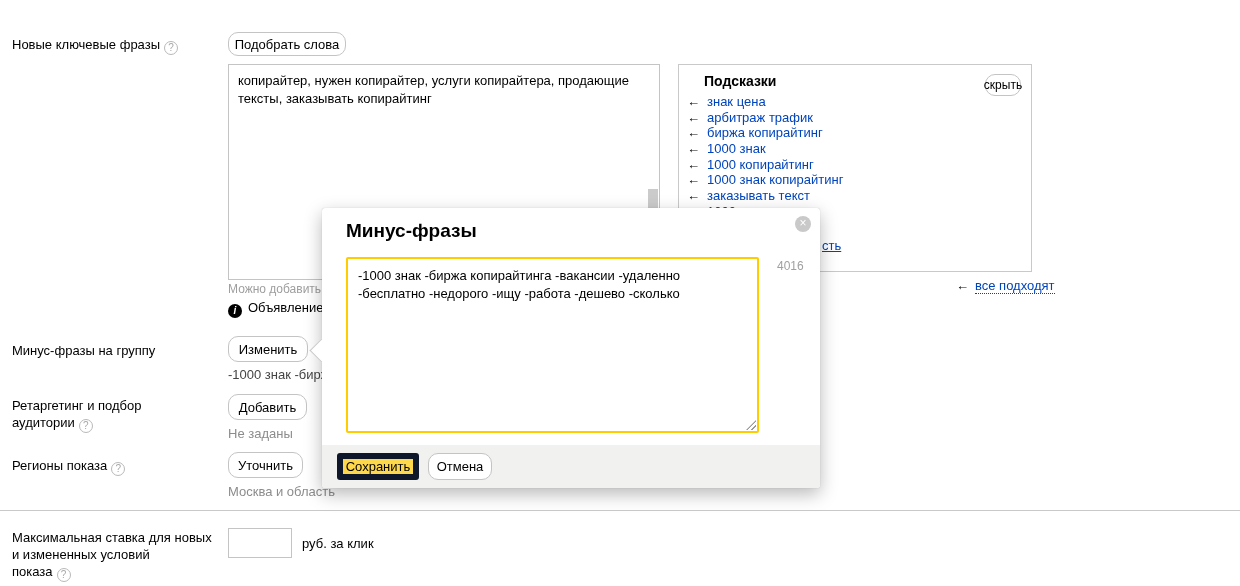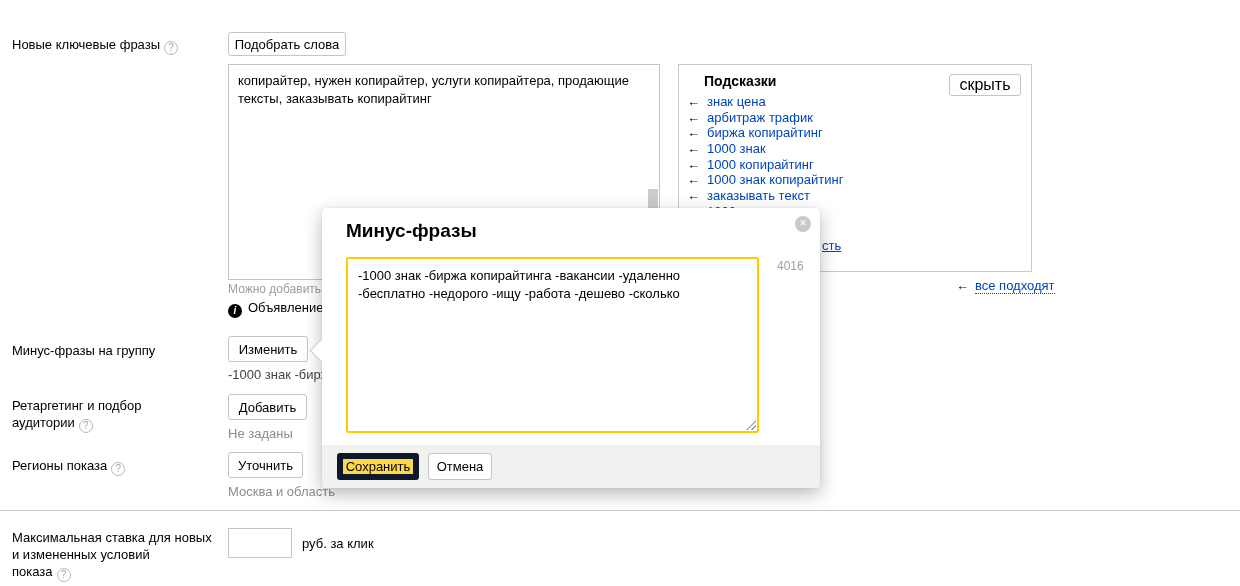--- a/index.html
+++ b/index.html
@@ -4,37 +4,37 @@
 <style>
   * { margin:0; padding:0; box-sizing:border-box; }
   html,body { background:#fff; }
   body { font-family:"Liberation Sans","DejaVu Sans",sans-serif; color:#000; }
   #app { position:relative; width:1240px; height:586px; background:#fff; overflow:hidden; }
 
   .lbl { position:absolute; font-size:13px; color:#000; line-height:17px; }
   .help { display:inline-block; width:14px; height:14px; border:1px solid #b9b9b9; border-radius:50%;
           color:#a8a8a8; font-size:10px; line-height:12px; text-align:center; vertical-align:-2px; margin-left:4px; }
   .btn { position:absolute; display:flex; align-items:center; justify-content:center;
-         background:#fff; border:1px solid #c4c4c4; border-radius:3px; font-size:13px; color:#000; cursor:pointer; }
+         background:#fff; border:1px solid #c4c4c4; border-radius:10px; font-size:13px; color:#000; cursor:pointer; }
   .muted { position:absolute; font-size:13px; color:#8c8c8c; white-space:nowrap; }
 
   
   #kw-textarea { position:absolute; left:228px; top:64px; width:432px; height:216px;
                  border:1px solid #c4c4c4; padding:7px 9px; font-family:"Liberation Sans","DejaVu Sans",sans-serif;
                  font-size:13px; line-height:1.4; color:#000; resize:none; overflow:hidden; background:#fff; }
   #kw-scroll-thumb { position:absolute; left:648px; top:189px; width:10px; height:68px; background:#cbcbcb; }
   #kw-hint { position:absolute; left:228px; top:282px; font-size:12px; color:#9e9e9e; white-space:nowrap; }
   #info-row { position:absolute; left:228px; top:300px; font-size:13px; white-space:nowrap; }
   .info-ic { display:inline-block; width:14px; height:14px; background:#000; color:#fff; border-radius:50%;
              font-size:10px; font-weight:bold; line-height:14px; text-align:center; margin-right:6px; vertical-align:-2px; font-style:italic; }
 
   
   #sg-panel { position:absolute; left:678px; top:64px; width:354px; height:208px; border:1px solid #c9c9c9; background:#fff; }
   #sg-title { position:absolute; left:25px; top:8px; font-size:14px; font-weight:bold; }
-  #sg-hide { position:absolute; right:10px; top:9px; width:72px; height:22px; font-size:16px; }
+  #sg-hide { position:absolute; right:10px; top:9px; width:36px; height:22px; font-size:12px; }
   #sg-list { position:absolute; left:8px; top:29px; }
   .sg-item { height:15.7px; line-height:15.7px; white-space:nowrap; font-size:13px; }
   .sg-arrow { color:#000; margin-right:7px; font-weight:bold; }
   .sg-link { color:#0044bb; cursor:pointer; }
   #sg-fragment { position:absolute; left:822px; top:238px; font-size:13px; color:#0044bb; text-decoration:underline; cursor:pointer; }
   #sg-allfit { position:absolute; left:956px; top:278px; font-size:13px; white-space:nowrap; }
   #sg-allfit .sg-arrow { margin-right:6px; }
   .dotted-link { color:#0044bb; border-bottom:1px dotted #0044bb; cursor:pointer; }
 
   

